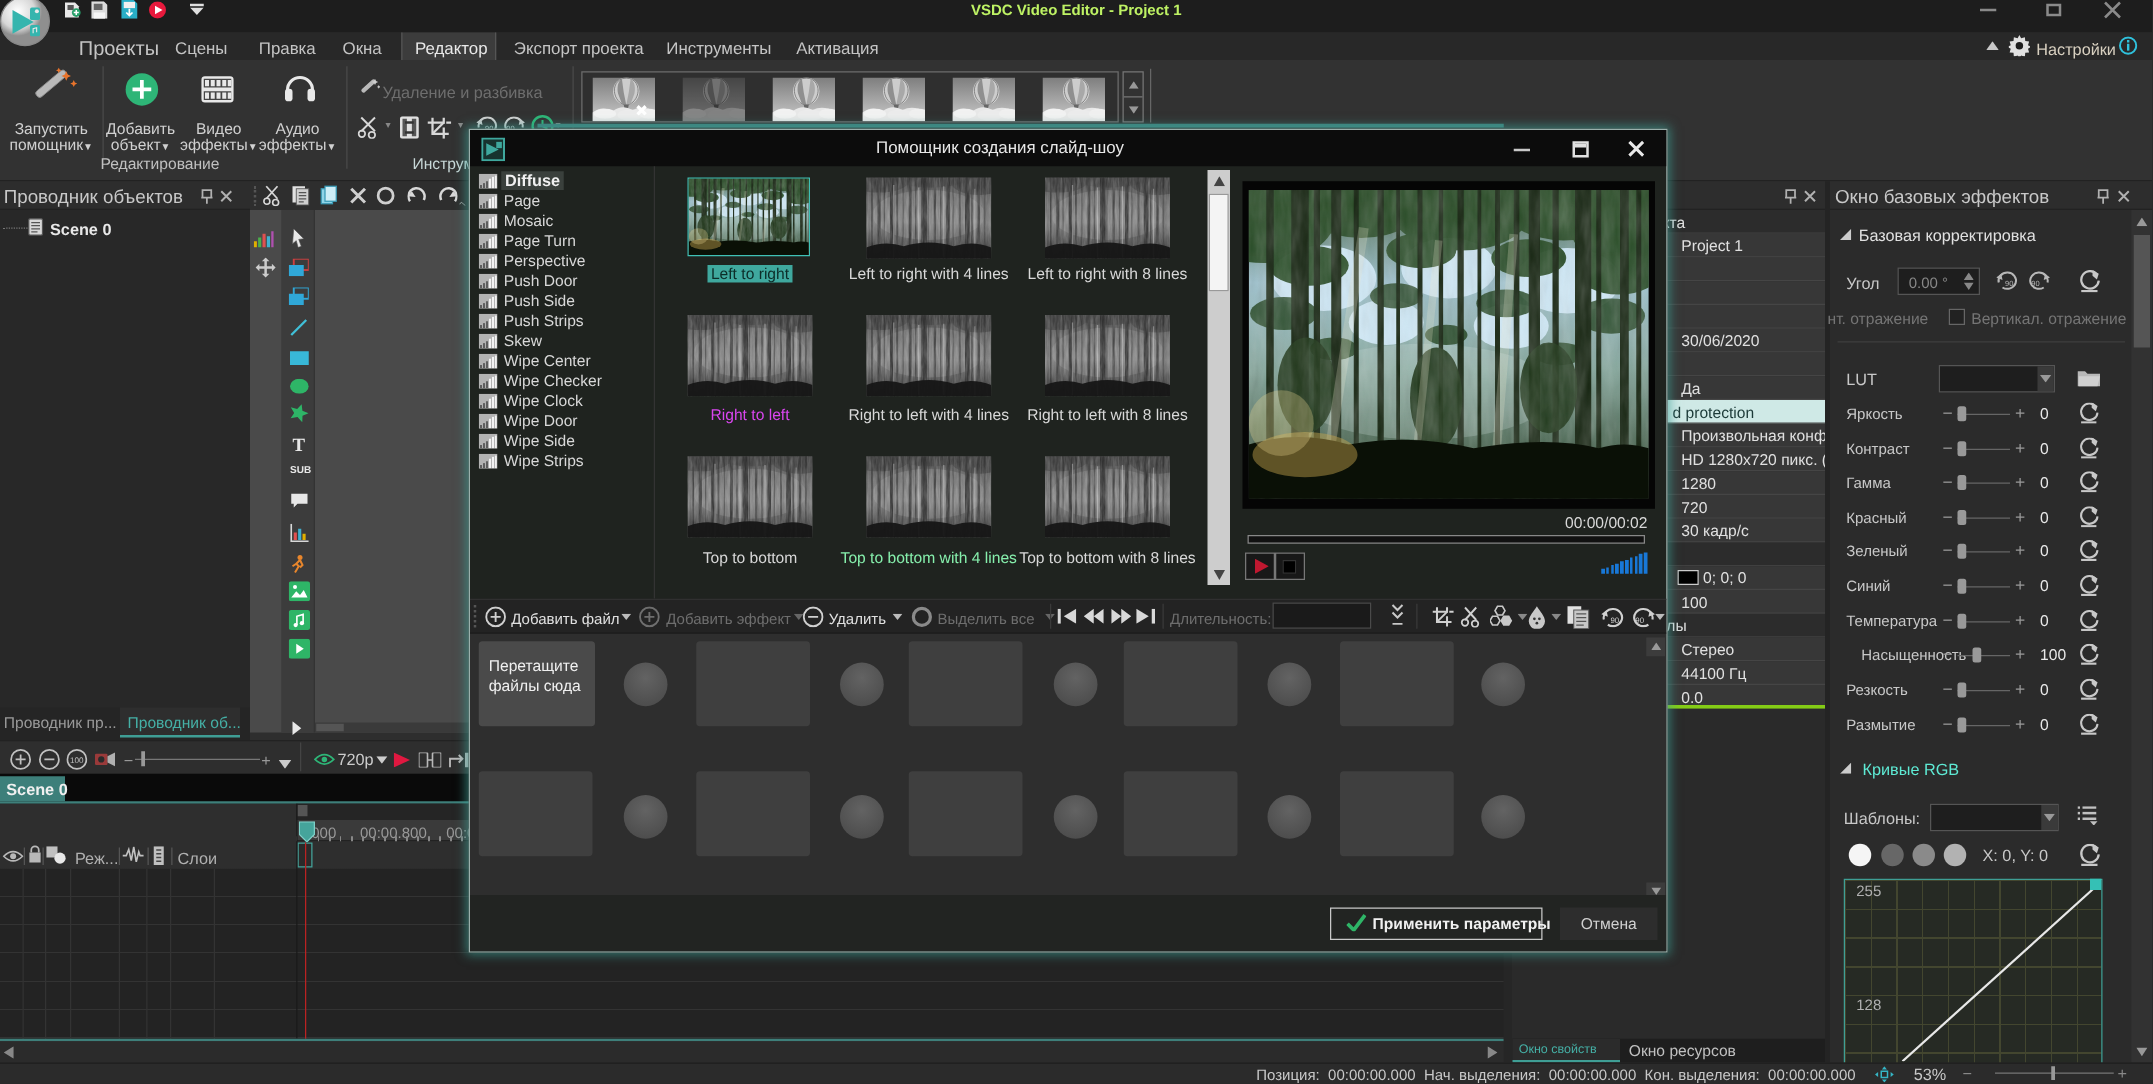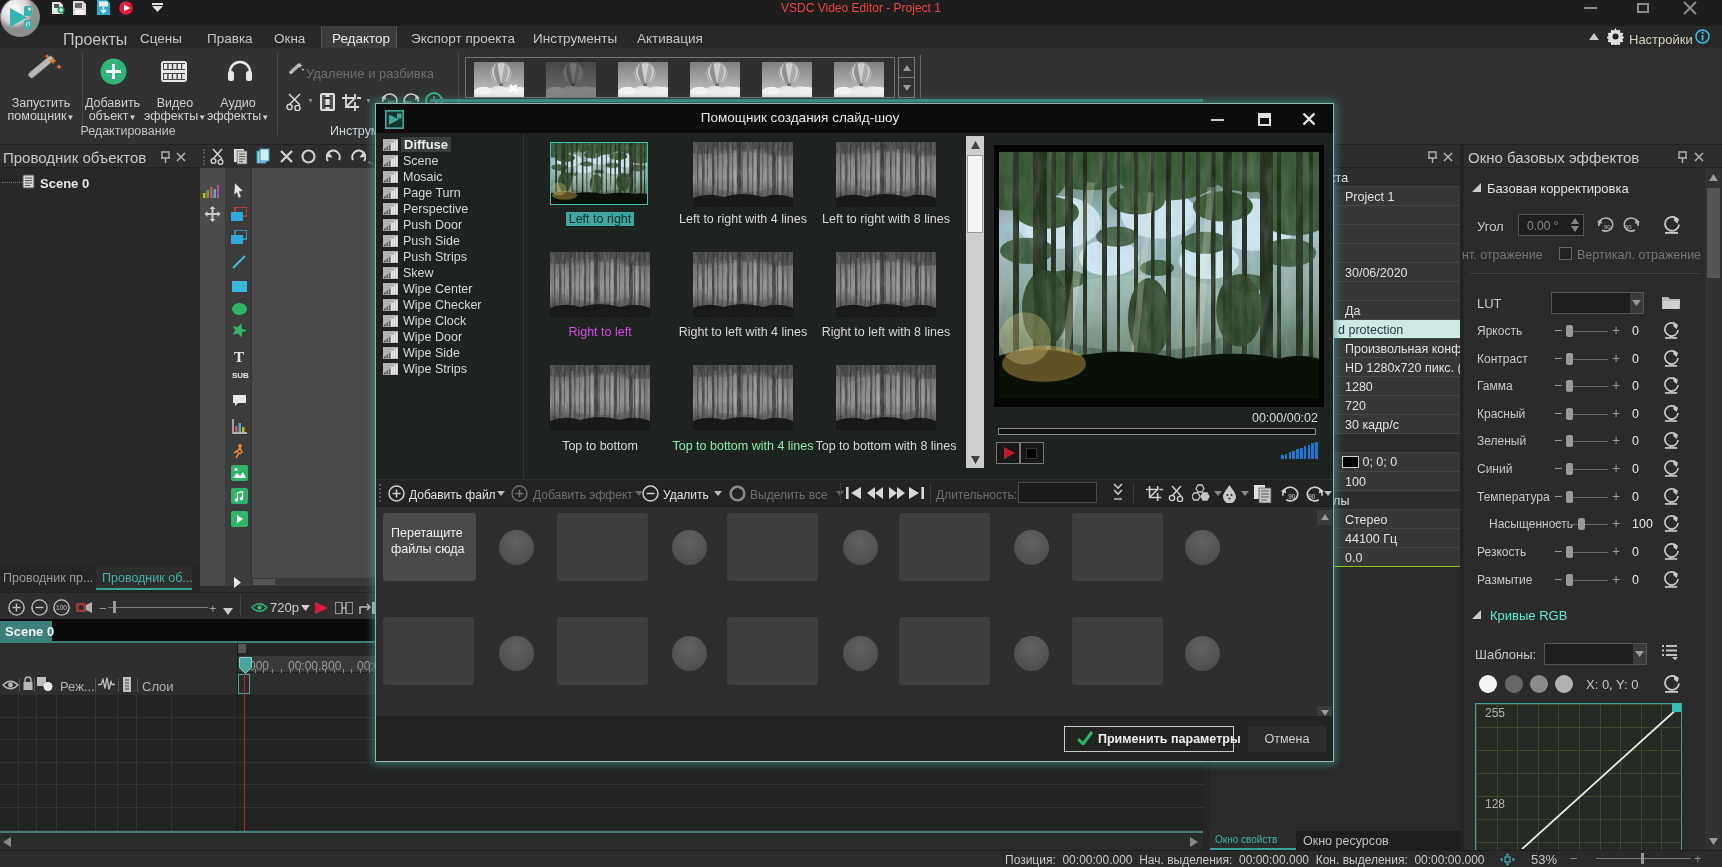--- a/index.html
+++ b/index.html
@@ -12,21 +12,21 @@
 <body>
 <div id="root">
 
 <div class="abs" style="left:0;top:0;width:1722px;height:26px;background:#1d1d1d;"></div>
 
 <div class="abs" style="left:0;top:26px;width:1722px;height:22px;background:#282828;"></div>
 
 <div class="abs" style="left:0;top:48px;width:1722px;height:97px;background:#323232;"></div>
 <div id="topbars">
 
-  <div class="abs txt" style="left:0;top:1px;width:1722px;text-align:center;font-size:12px;color:#ef4444;">VSDC Video Editor - Project 1</div>
+  <div class="abs txt" style="left:0;top:1px;width:1722px;text-align:center;font-size:12px;color:#bef264;font-weight:bold;">VSDC Video Editor - Project 1</div>
 
   <div class="abs" style="left:1584px;top:7px;width:13px;height:2px;background:#8a8a8a;"></div>
   <div class="abs" style="left:1637px;top:3px;width:12px;height:10px;border:2px solid #8a8a8a;"></div>
   <svg class="abs" style="left:1683px;top:1px;" width="14" height="14" viewBox="0 0 14 14">
         <path d="M1 1 L13 13 M13 1 L1 13" stroke="#8a8a8a" stroke-width="2"></path>
       </svg>
 
   <svg class="abs" style="left:0;top:-2px;" width="41" height="41" viewBox="0 0 41 41">
     <defs>
           <radialGradient id="lg" cx="35%" cy="30%">
@@ -537,21 +537,21 @@
     <div style="height:19px;background:#373737;border-bottom:1px solid #454545;padding:3px 0 0 135px;">720</div>
     <div style="height:19px;background:#373737;border-bottom:1px solid #454545;padding:3px 0 0 135px;">30 кадр/с</div>
     <div style="height:19px;background:#2c2c2c;border-bottom:1px solid #404040;"></div>
     <div style="height:19px;background:#373737;border-bottom:1px solid #454545;padding:2px 0 0 132px;"><span style="display:inline-block;width:17px;height:12px;background:#000;border:1px solid #ccc;vertical-align:-2px;"></span> 0; 0; 0</div>
     <div style="height:19px;background:#373737;border-bottom:1px solid #454545;padding:3px 0 0 135px;">100</div>
     <div style="height:19px;background:#2c2c2c;border-bottom:1px solid #404040;">
           <span style="position:absolute;left:95px;top:326px;">Каналы</span>
         </div>
     <div style="height:19px;background:#373737;border-bottom:1px solid #454545;padding:3px 0 0 135px;">Стерео</div>
     <div style="height:19px;background:#373737;border-bottom:1px solid #454545;padding:3px 0 0 135px;">44100 Гц</div>
-    <div style="height:19px;background:#373737;border-bottom:1px solid #84cc16;padding:3px 0 0 135px;">0.0</div>
+    <div style="height:19px;background:#373737;border-bottom:3px solid #84cc16;padding:3px 0 0 135px;">0.0</div>
   </div>
 
   <div class="abs" style="left:1210px;top:831px;width:250px;height:19px;background:#1e1e1e;"></div>
   <div class="abs" style="left:1210px;top:831px;width:86px;height:19px;background:#2b2b2b;border-bottom:2px solid #3f9e95;"></div>
   <div class="abs txt" style="left:1215px;top:834px;font-size:10px;color:#45b0a6;">Окно свойств</div>
   <div class="abs txt" style="left:1303px;top:834px;font-size:12.5px;color:#c0c0c0;">Окно ресурсов</div>
 </div>
 <div id="fxpanel">
   <div class="abs" style="left:1460px;top:145px;width:4px;height:705px;background:#242424;"></div>
   <div class="abs" style="left:1464px;top:145px;width:258px;height:705px;background:#2b2b2b;"></div>
@@ -956,21 +956,21 @@
             <rect x="1" y="9" width="1.6" height="2.5"></rect>
             <rect x="3.4" y="7.5" width="1.6" height="4"></rect>
             <rect x="5.8" y="6" width="1.6" height="5.5"></rect>
           </g>
           <g fill="#f2f2f2">
             <rect x="8.2" y="4" width="1.6" height="7.5"></rect>
             <rect x="10.6" y="2.5" width="1.6" height="9"></rect>
             <rect x="13" y="1.5" width="1.4" height="10"></rect>
           </g>
         </svg>
-<div class="abs txt" style="left:403px;top:154px;font-size:12.5px;color:#d8d8d8;">Scene</div>
+<div class="abs txt" style="left:403px;top:154px;font-size:12.5px;color:#d8d8d8;">Page</div>
 <svg class="abs" style="left:383px;top:171px;" width="15" height="12" viewBox="0 0 15 12">
           <rect x="0" y="0" width="15" height="12" fill="#b2b2b2"></rect>
           <g fill="#5e5e5e">
             <rect x="1" y="9" width="1.6" height="2.5"></rect>
             <rect x="3.4" y="7.5" width="1.6" height="4"></rect>
             <rect x="5.8" y="6" width="1.6" height="5.5"></rect>
           </g>
           <g fill="#f2f2f2">
             <rect x="8.2" y="4" width="1.6" height="7.5"></rect>
             <rect x="10.6" y="2.5" width="1.6" height="9"></rect>

